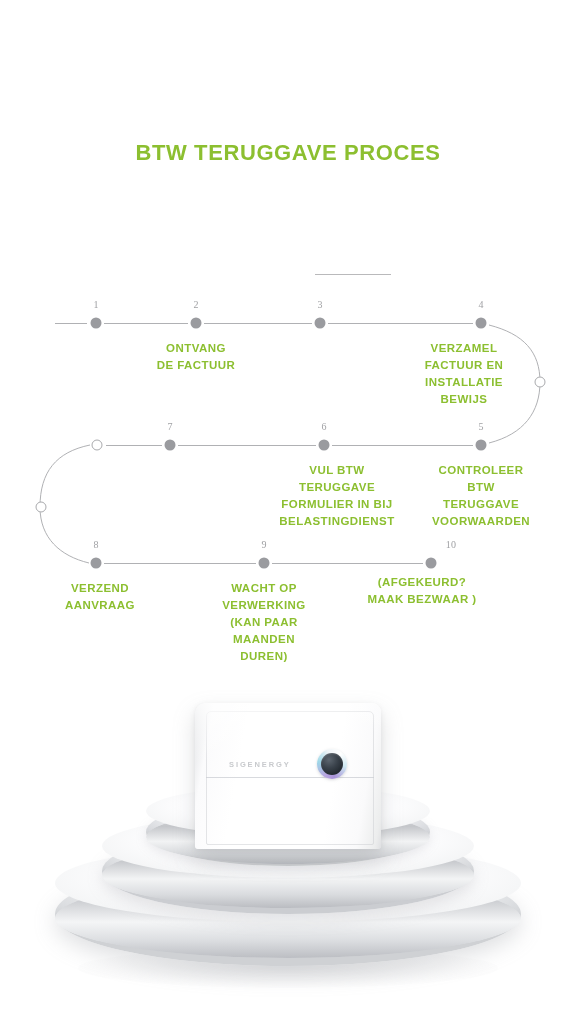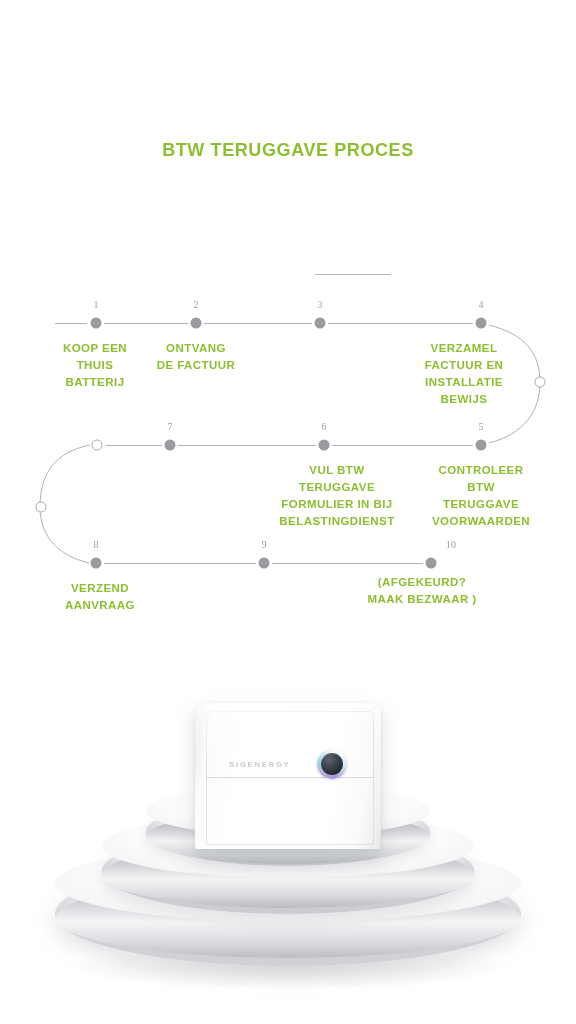--- a/index.html
+++ b/index.html
@@ -9,21 +9,21 @@
     font-family:"Liberation Sans", sans-serif;
     overflow:hidden;
     position:relative;
   }
   .page{position:relative;width:576px;height:1024px;overflow:hidden;}
 
   
   .title{
     position:absolute;left:0;top:140px;width:576px;
     text-align:center;
-    font-size:18px;
+    font-size:22px;
     font-weight:bold;
     letter-spacing:0.6px;
     color:#8CBF30;
     font-family:"Liberation Sans", sans-serif;
   }
 
   
   .deco-rule{
     position:absolute;left:315px;top:274px;width:76px;height:1px;
     background:#b9b9bb;
@@ -197,23 +197,20 @@
   <div class="tl-dot" style="left:96px;top:323px;"></div>
   <div class="tl-dot" style="left:196px;top:323px;"></div>
   <div class="tl-dot" style="left:320px;top:323px;"></div>
   <div class="tl-dot" style="left:481px;top:323px;"></div>
 
   <div class="tl-num" style="left:96px;top:299px;">1</div>
   <div class="tl-num" style="left:196px;top:299px;">2</div>
   <div class="tl-num" style="left:320px;top:299px;">3</div>
   <div class="tl-num" style="left:481px;top:299px;">4</div>
 
-  <div class="tl-label" style="left:95px;top:340px;width:110px;">KOOP EEN
-THUIS
-BATTERIJ</div>
   <div class="tl-label" style="left:196px;top:340px;width:120px;">ONTVANG
 DE FACTUUR</div>
   <div class="tl-label" style="left:464px;top:340px;width:130px;">VERZAMEL
 FACTUUR EN
 INSTALLATIE
 BEWIJS</div>
 
   <div class="tl-line" style="left:106px;top:445px;width:56px;"></div>
   <div class="tl-line" style="left:178px;top:445px;width:138px;"></div>
   <div class="tl-line" style="left:332px;top:445px;width:141px;"></div>
@@ -241,20 +238,25 @@
   <div class="tl-dot" style="left:96px;top:563px;"></div>
   <div class="tl-dot" style="left:264px;top:563px;"></div>
   <div class="tl-dot" style="left:431px;top:563px;"></div>
 
   <div class="tl-num" style="left:96px;top:539px;">8</div>
   <div class="tl-num" style="left:264px;top:539px;">9</div>
   <div class="tl-num" style="left:431px;top:539px;margin-left:20px;">10</div>
 
   <div class="tl-label" style="left:100px;top:580px;width:120px;">VERZEND
 AANVRAAG</div>
+  <div class="tl-label" style="left:264px;top:580px;width:130px;">WACHT OP
+VERWERKING
+(KAN PAAR
+MAANDEN
+DUREN)</div>
   <div class="tl-label" style="left:422px;top:574px;width:160px;">(AFGEKEURD?
 MAAK BEZWAAR )</div>
 
   <svg class="curve-svg" viewBox="0 0 576 1024">
 
     <path d="M 489 325 C 524 334 540 352 540 382 C 540 412 524 434 489 443" fill="none" stroke="#b0b1b4" stroke-width="1"></path>
 
     <path d="M 90 445 C 56 452 40 472 40 507 C 40 538 60 556 89 563" fill="none" stroke="#b0b1b4" stroke-width="1"></path>
   </svg>
 

